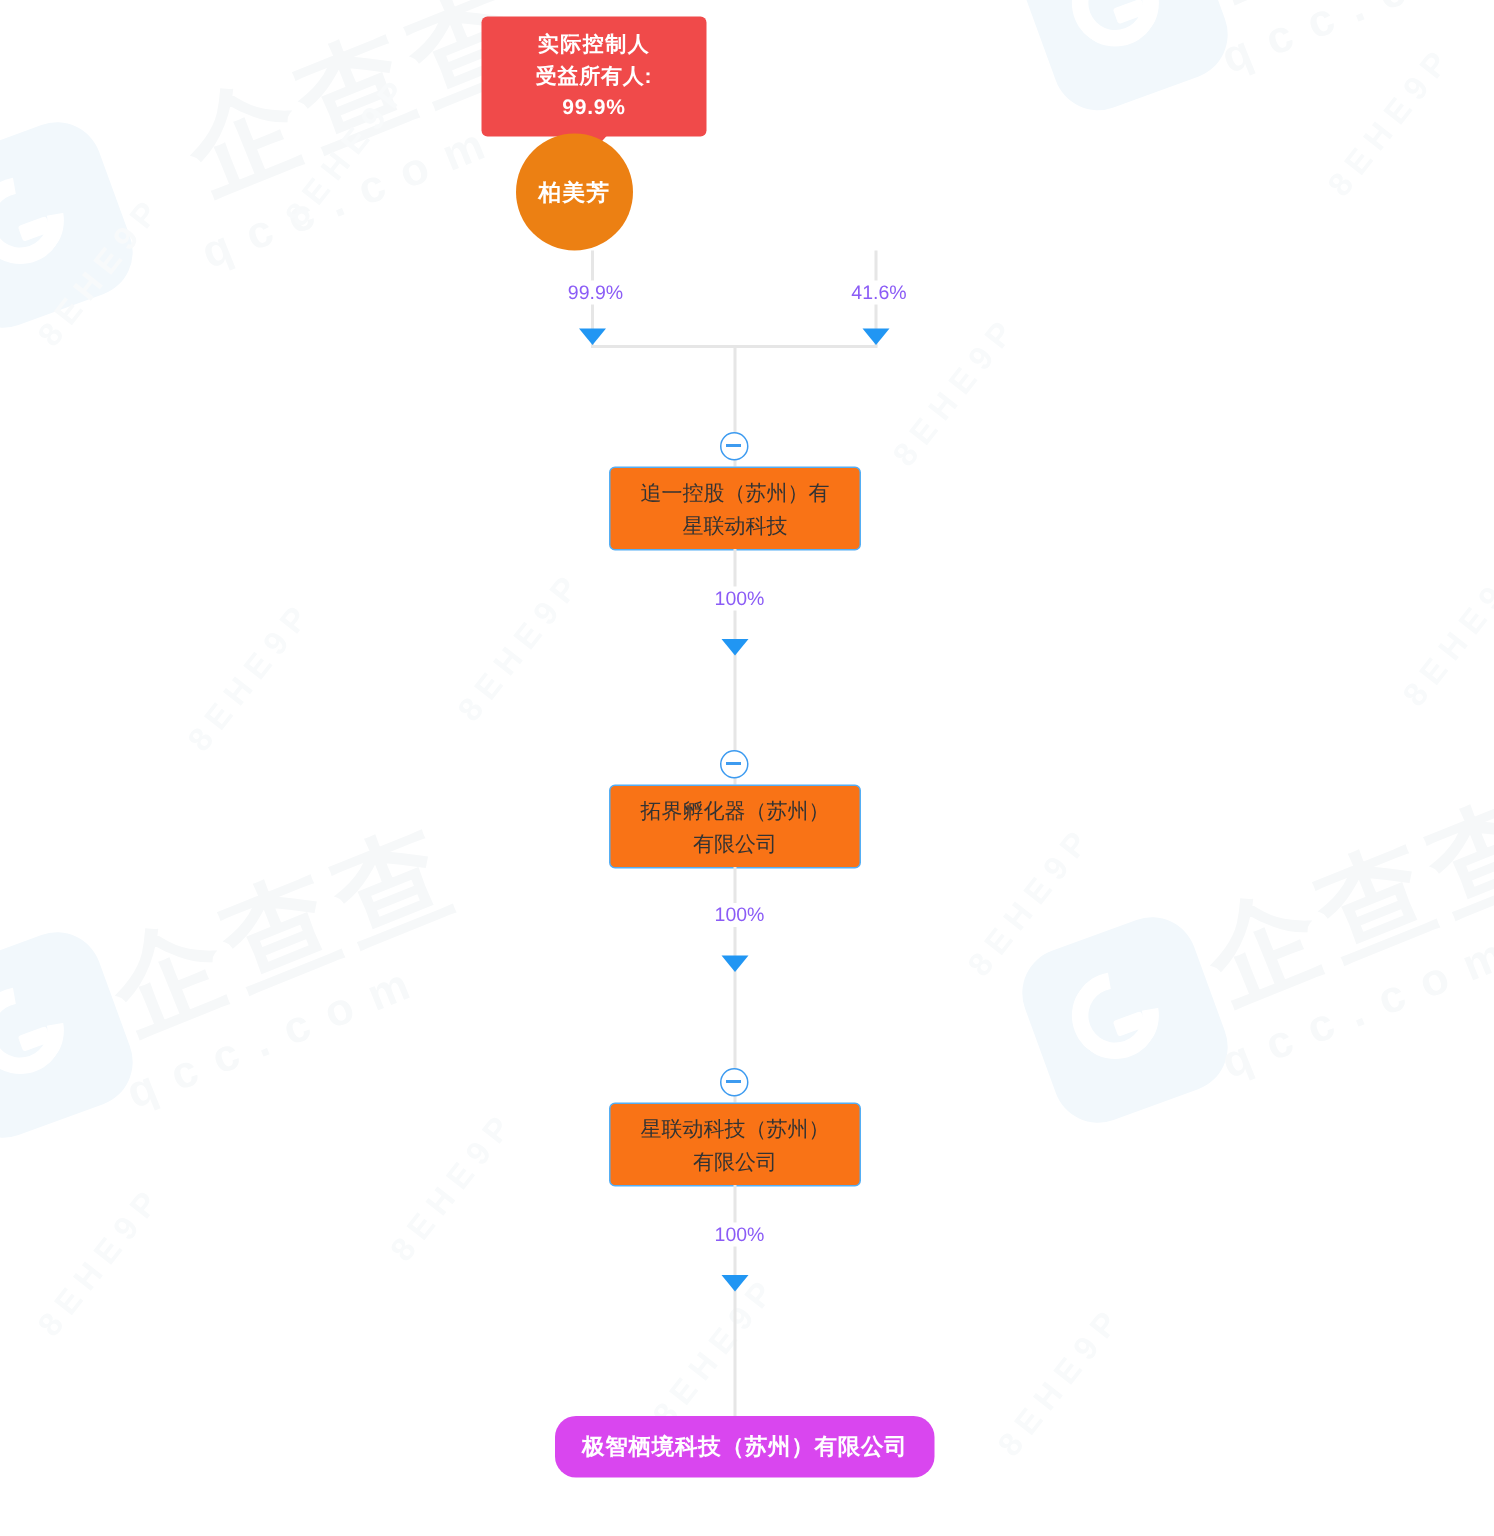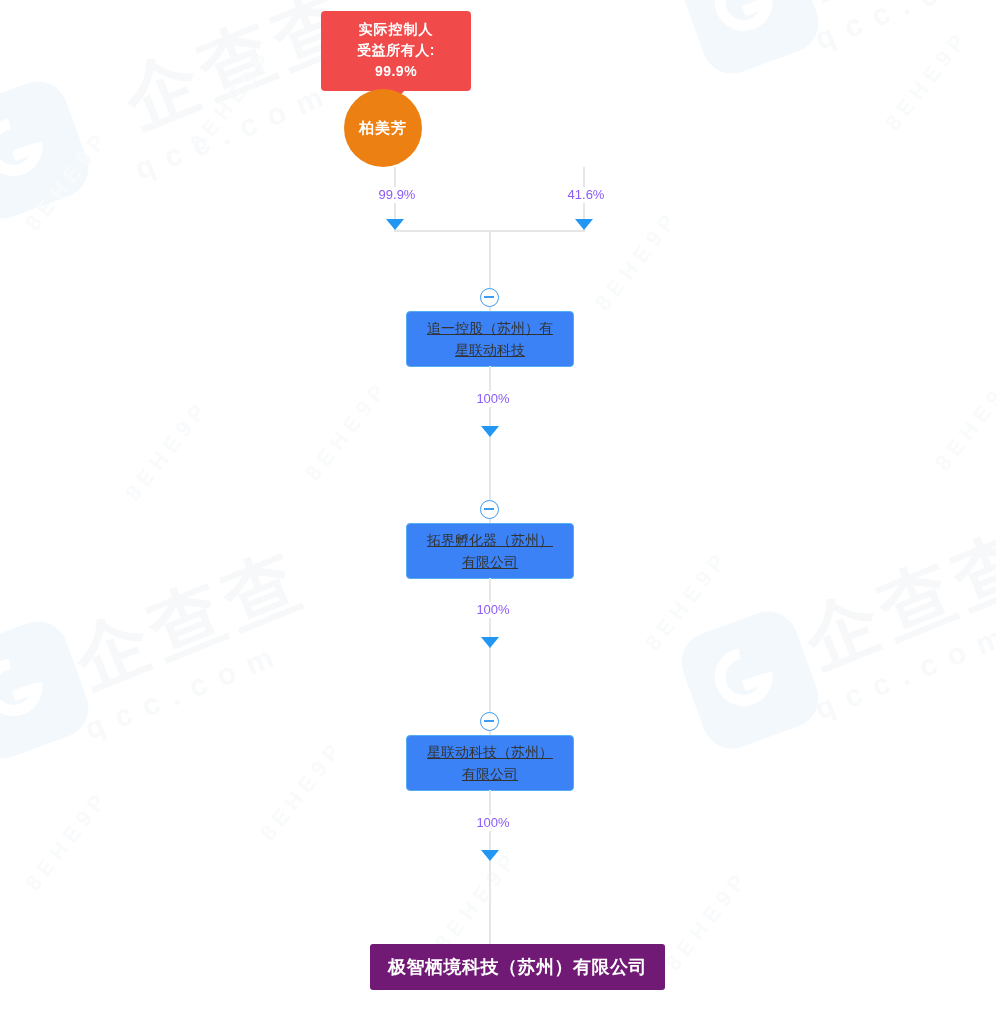--- a/index.html
+++ b/index.html
@@ -171,33 +171,32 @@
     justify-content: center;
     text-align: center;
     box-sizing: border-box;
   }
 
   
   .company {
     position: absolute;
     width: 168px;
     min-height: 55px;
-    background: #3b82f6;
+    background: #f97316;
     border: 1px solid #54aef4;
     border-radius: 4px;
     color: #333333;
     font-size: 14px;
     line-height: 22px;
     display: flex;
     align-items: center;
     justify-content: center;
     text-align: center;
     padding: 5px 9px;
     box-sizing: border-box;
-    text-decoration: underline;
   }
 
   
   .collapse-toggle {
     position: absolute;
     width: 19px;
     height: 19px;
     border-radius: 50%;
     border: 1.5px solid #3d9bf0;
     background: #ffffff;
@@ -210,24 +209,24 @@
     left: 3px;
     top: 7px;
     width: 10px;
     height: 1.5px;
     background: #3d9bf0;
   }
 
   
   .target {
     position: absolute;
-    background: #701a75;
-    border-radius: 3px;
+    background: #d946ef;
+    border-radius: 14px;
     color: #ffffff;
-    font-size: 18px;
+    font-size: 15px;
     font-weight: 700;
     letter-spacing: 0.5px;
     display: flex;
     align-items: center;
     justify-content: center;
     text-align: center;
     padding: 11px 18px;
     box-sizing: border-box;
     white-space: nowrap;
   }

